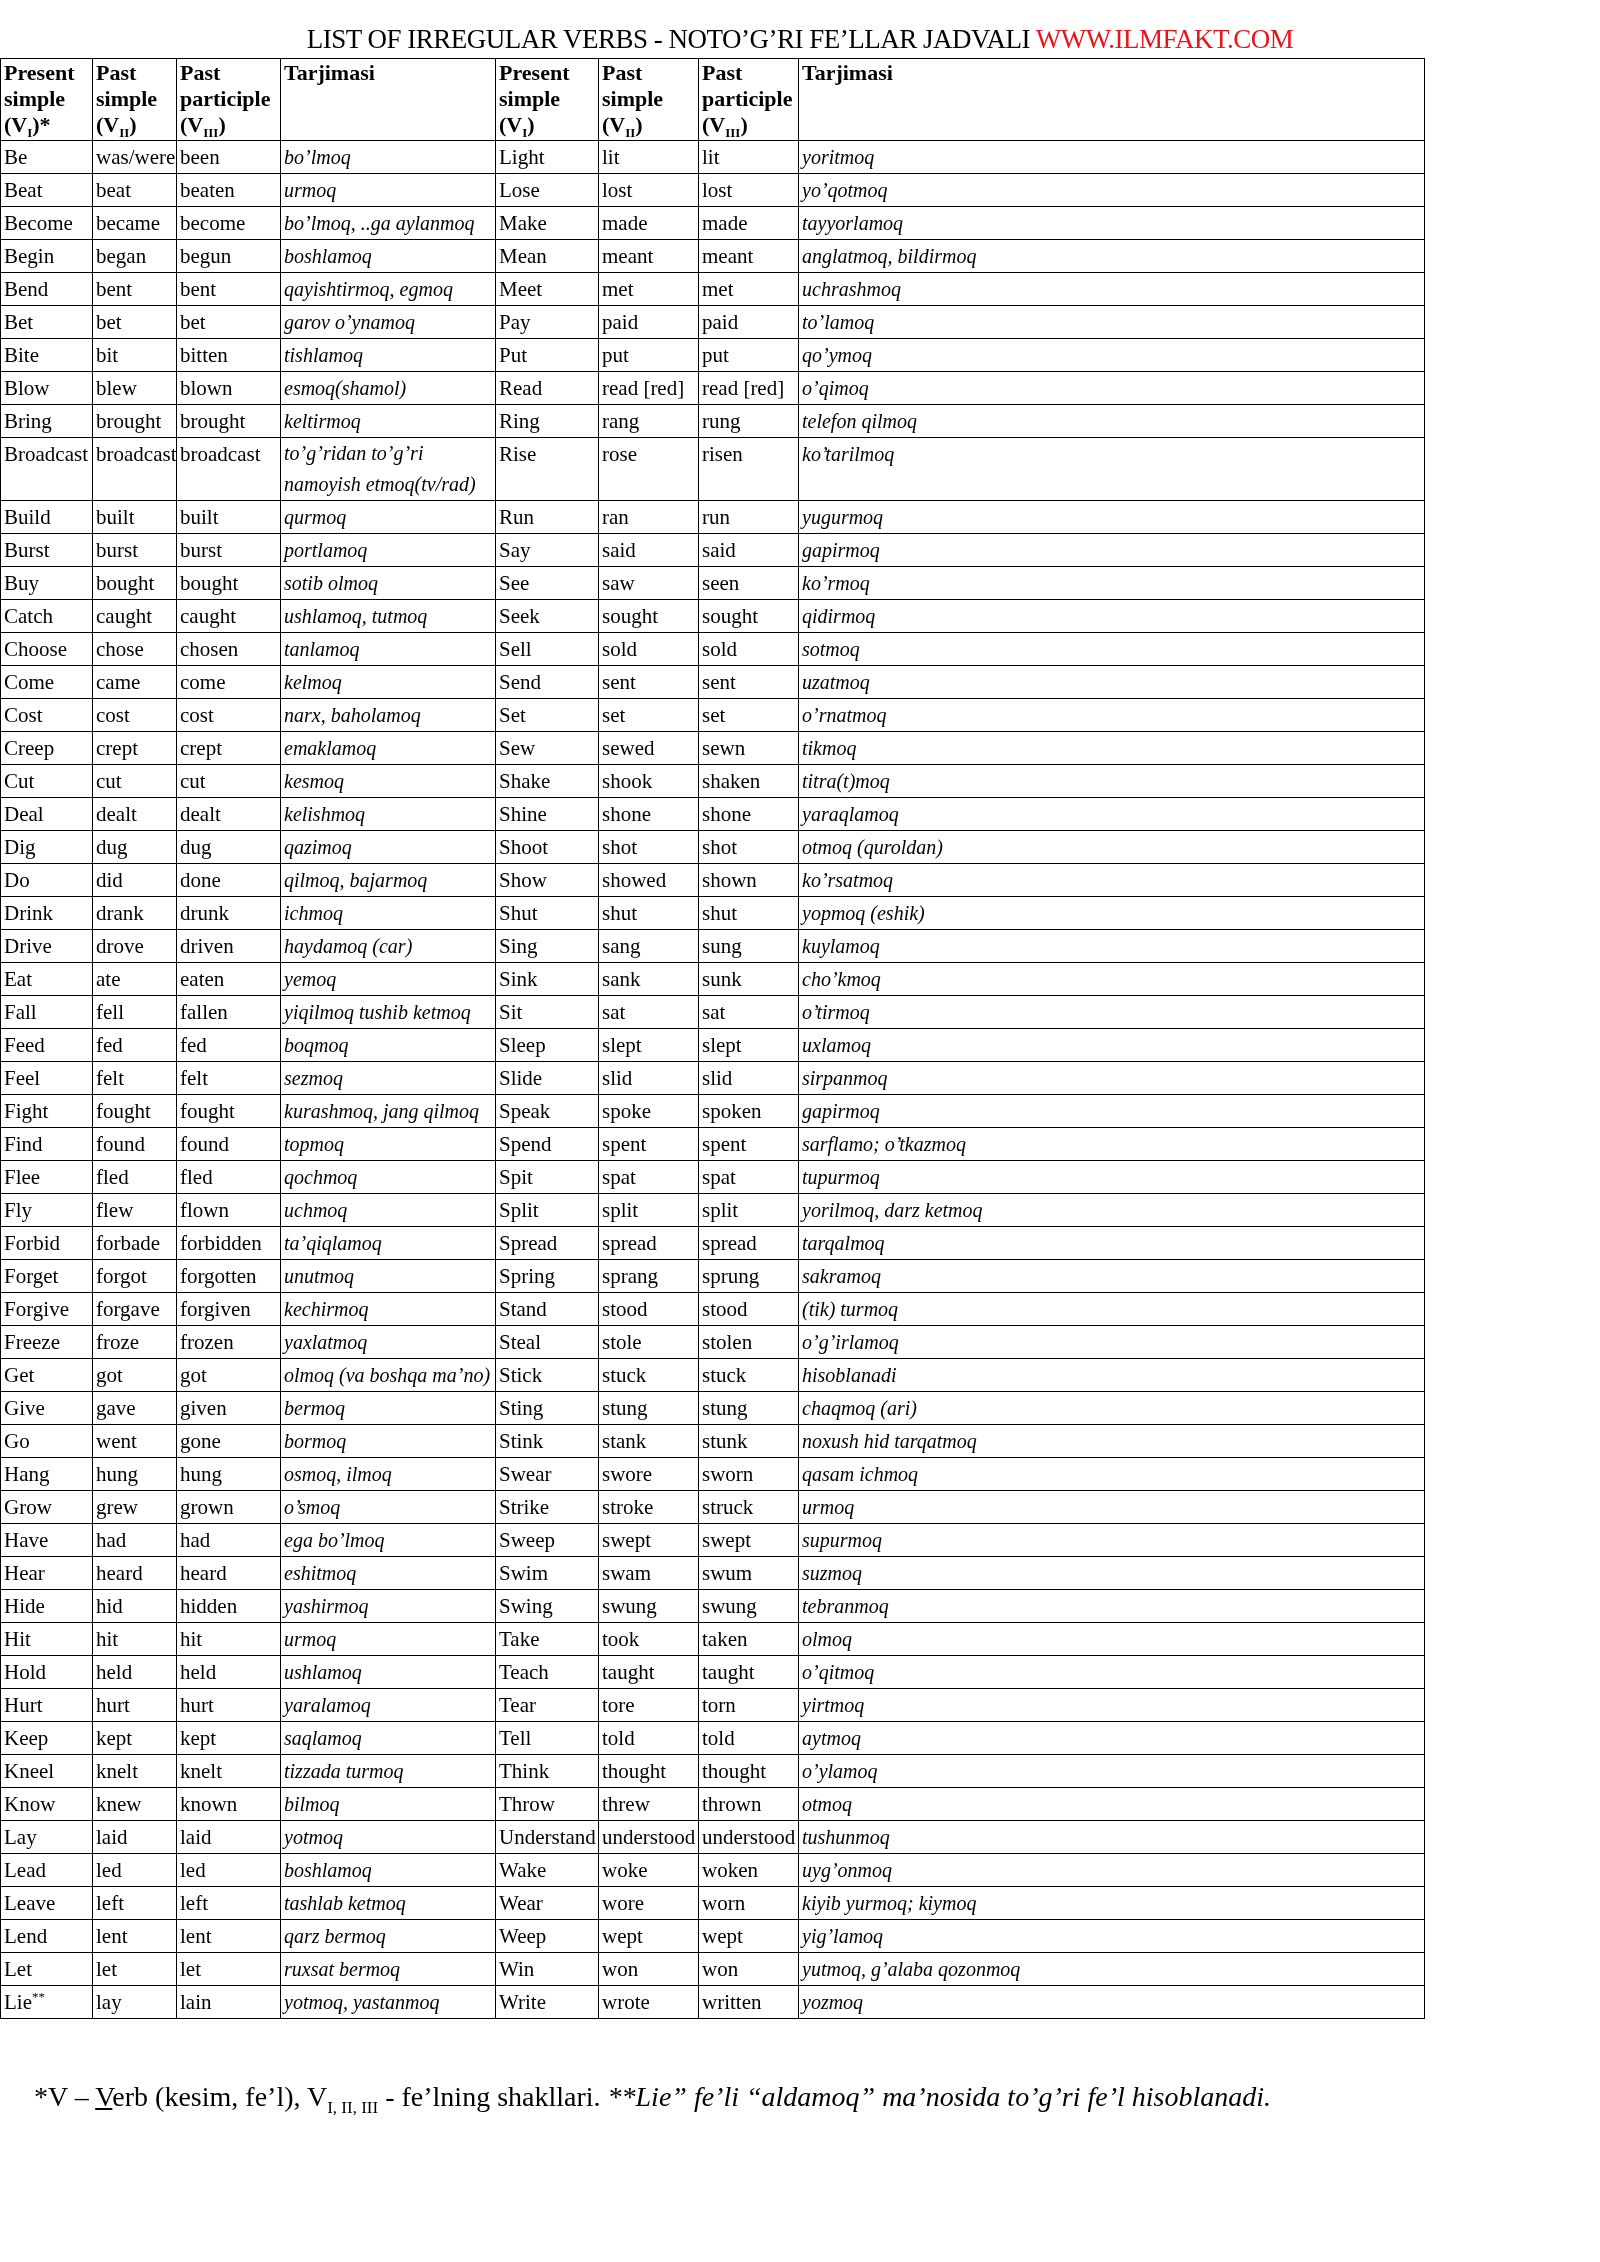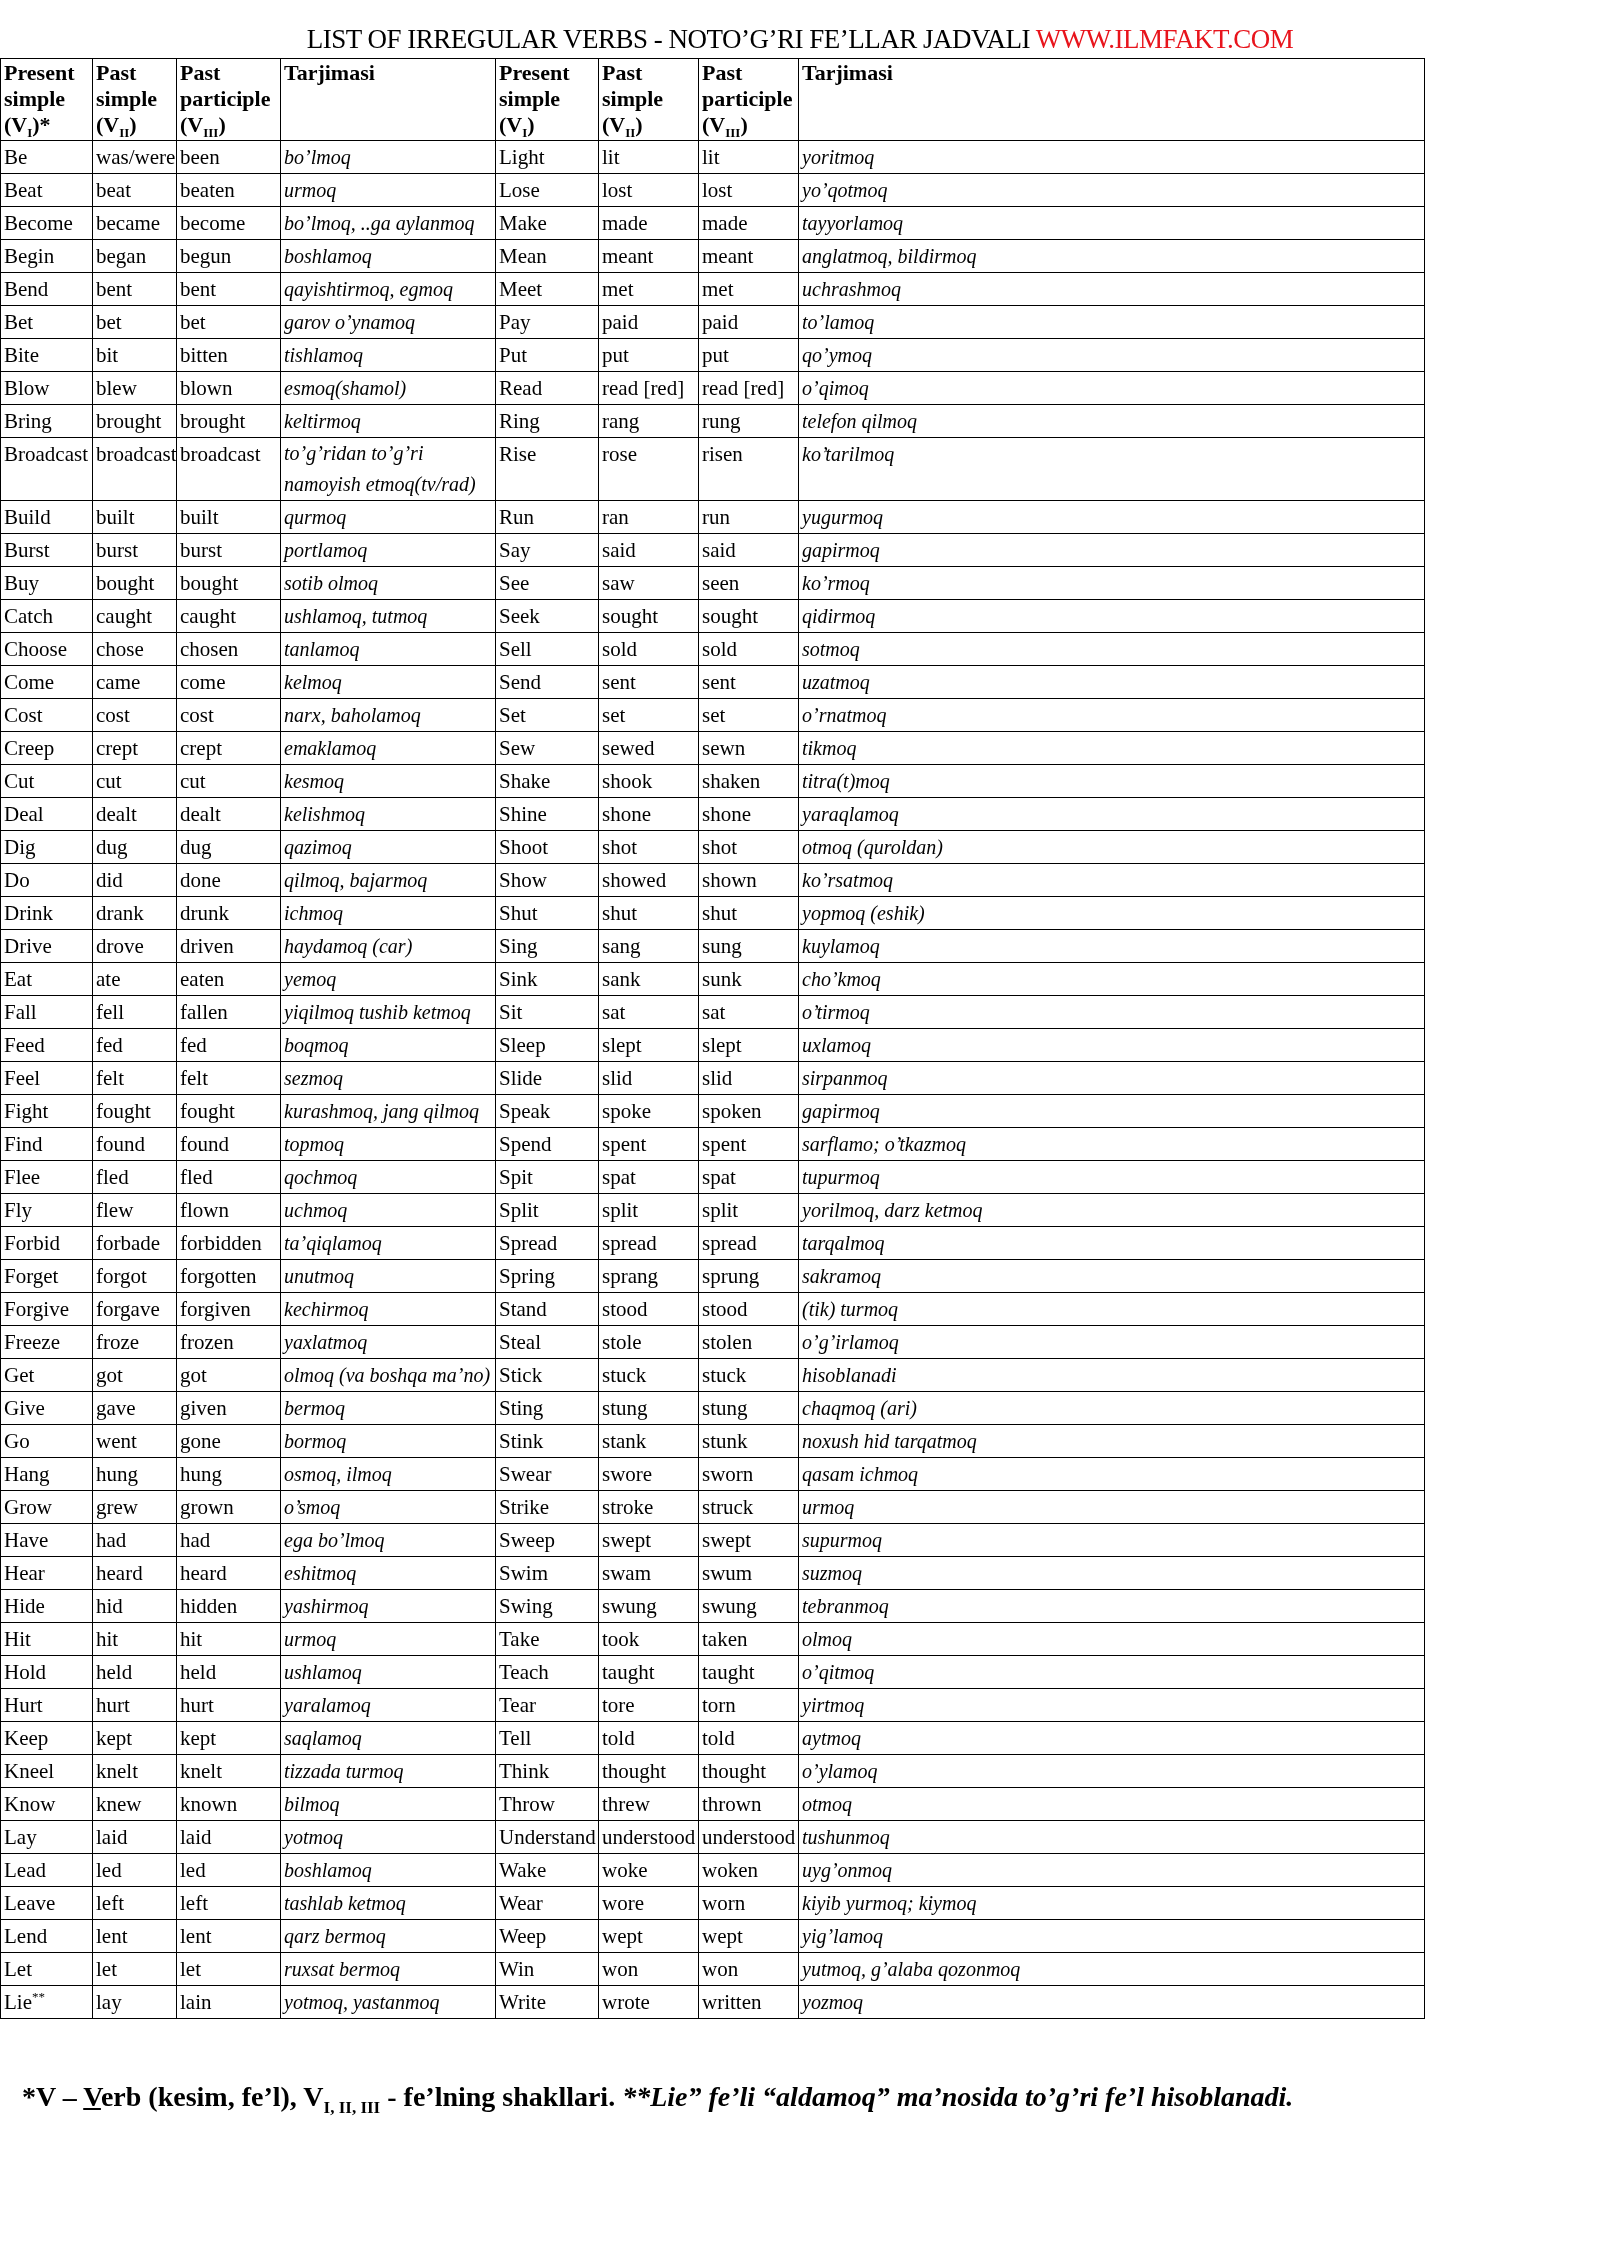--- a/index.html
+++ b/index.html
@@ -44,24 +44,23 @@
     font-style:italic;
     font-size:20px;
   }
   .verbs-table td.wrap{
     white-space:normal;
     line-height:31px;
   }
   sub{font-size:13px;line-height:0;}
   td sup{font-size:13px;line-height:0;}
   .footnote{
-    margin:62px 0 0 22px;
+    margin:62px 0 0 34px;
     font-size:28px;
     white-space:nowrap;
-    font-weight:bold;
   }
   .footnote sub{font-size:17px;}
   .fn-underline{text-decoration:underline;}
   .fn-italic{font-style:italic;}
 </style>
 </head>
 <body>
 
 <div class="title">
   <span>LIST OF IRREGULAR VERBS - NOTO’G’RI FE’LLAR JADVALI </span><span style="color: rgb(232, 20, 28);">WWW.ILMFAKT.COM</span>

